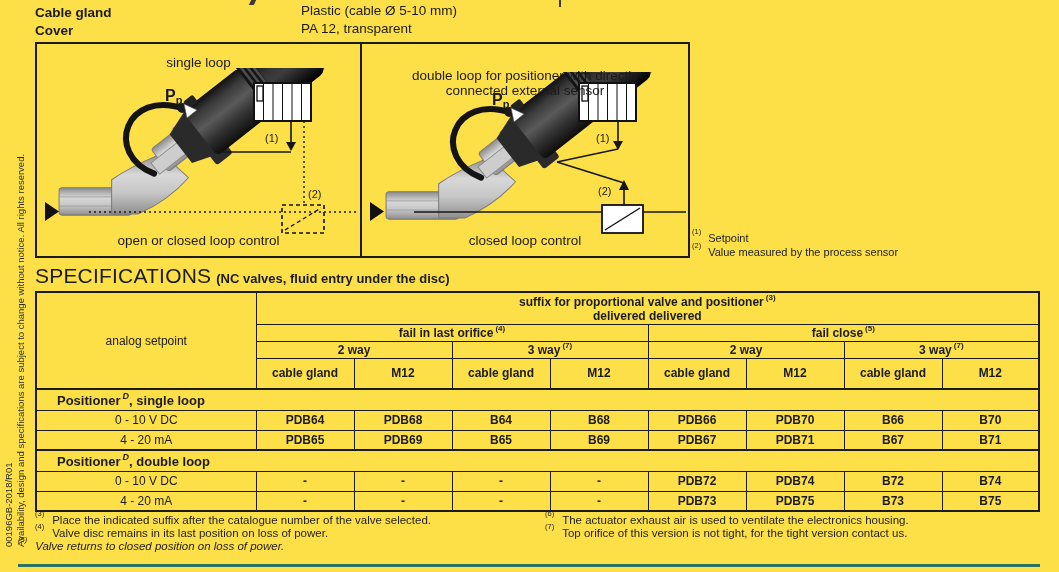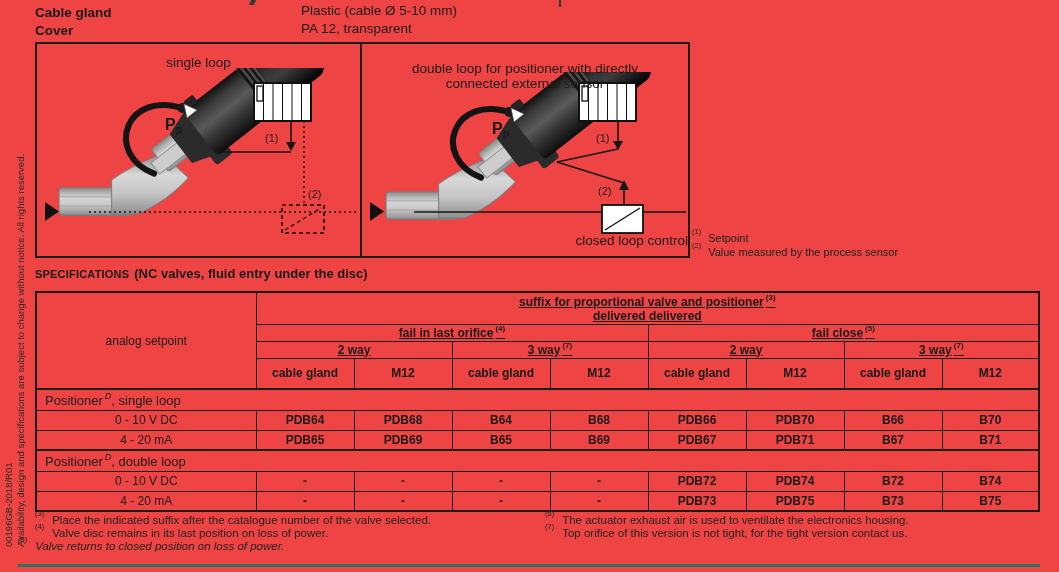--- a/index.html
+++ b/index.html
@@ -1,47 +1,47 @@
 <!DOCTYPE html>
 <html><head>
 <meta charset="utf-8">
 <style>
   html,body{margin:0;padding:0;background:#e8e8e8;}
-  #page{position:relative;width:1059px;height:572px;background:#ef4444;overflow:hidden;
+  #page{position:relative;width:1059px;height:572px;background:#fde047;overflow:hidden;
         font-family:"Liberation Sans",sans-serif;color:#1b1b1b;}
   .abs{position:absolute;}
   
   .vtext{position:absolute;left:3px;top:547px;transform:rotate(-90deg);transform-origin:top left;
          font-size:9.5px;line-height:12px;color:#2b2b2b;white-space:nowrap;}
   
   .prop-label{font-weight:bold;font-size:13.5px;}
   .prop-value{font-size:13.5px;margin-left:8px;}
   
   .dbox{position:absolute;left:35px;top:42px;width:651px;height:212px;border:2px solid #1b1b1b;}
   .panel{position:absolute;top:0;height:212px;}
   .panel-title{position:absolute;width:100%;text-align:center;font-size:13.5px;line-height:15px;}
   .caption{position:absolute;width:100%;text-align:center;font-size:13.5px;}
   .ref{position:absolute;font-size:11px;}
-  .pp{position:absolute;font-weight:bold;font-size:16px;margin-top:29px;}
+  .pp{position:absolute;font-weight:bold;font-size:16px;}
   .pp .sub{font-size:11px;position:relative;top:3px;}
   .legend-line{position:absolute;font-size:11px;color:#222;}
   .legend-line sup{font-size:7.5px;position:relative;top:-3px;}
   .legend-line .ltxt{margin-left:7px;margin-top:9px;}
   
-  .spec-h1{font-weight:bold;font-size:11px;letter-spacing:.2px;}
+  .spec-h1{font-weight:normal;font-size:21px;letter-spacing:.2px;}
   .spec-h2{font-weight:bold;font-size:13px;margin-left:5px;}
   table.spec{position:absolute;left:35px;top:291px;width:1005px;border-collapse:collapse;
              table-layout:fixed;border:2px solid #1b1b1b;}
   table.spec td{border:1px solid #1b1b1b;padding:0;text-align:center;vertical-align:middle;
                 font-size:12px;overflow:hidden;}
   table.spec sup{font-size:8px;position:relative;top:-1px;margin-left:2px;}
-  .hdr{font-weight:bold;text-decoration:underline;}
+  .hdr{font-weight:bold;}
   .conn{font-weight:bold;font-size:11.5px;}
   .corner{font-size:12px;}
-  tr.sec td{border-top:2px solid #1b1b1b;text-align:left;padding-left:8px;font-weight:normal;font-size:13px;}
+  tr.sec td{border-top:2px solid #1b1b1b;text-align:left;padding-left:20px;font-weight:bold;font-size:13px;}
   tr.sec sup{font-size:9px;font-style:italic;}
   .rowlabel{font-size:12.5px;padding-right:55px;}
   .val{font-weight:bold;font-size:12.5px;}
   
   .fn{position:absolute;font-size:11.5px;color:#222;white-space:nowrap;}
   .fn sup{font-size:7.5px;position:relative;top:-3px;}
   .fn .ftxt{margin-left:8px;}
   .accent-line{position:absolute;left:18px;top:564px;width:1022px;height:3px;}
   .remnant{position:absolute;background:#3a3a3a;}
 </style>
@@ -142,20 +142,21 @@
           <rect x="245" y="161" width="42" height="28" stroke-width="1.6" stroke-dasharray="4 3"></rect>
           <path d="M248,186 L284,164" stroke-width="1.3" stroke-dasharray="4 3"></path>
         </g>
         <polygon points="8,158 22,167.5 8,177" fill="#111"></polygon>
         <polygon points="147,60 160,66 150,74" fill="#fff" stroke="#555" stroke-width="0.6"></polygon>
       </svg>
       <div class="panel-title" style="top:11px;">single loop</div>
       <div class="pp" style="left:128px;top:43px;"><span>P</span><span class="sub">p</span></div>
       <div class="ref" style="left:228px;top:88px;">(1)</div>
       <div class="ref" style="left:271px;top:144px;">(2)</div>
+      <div class="caption" style="top:189px;">open or closed loop control</div>
     </div>
 
     <div class="panel" style="left:325px;width:326px;">
       <svg width="326" height="212" viewBox="0 0 326 212">
         <use href="#valveSym" x="18" y="28" width="278" height="178"></use>
         <g>
           <rect x="217" y="39" width="57" height="38" fill="#fff" stroke="#111" stroke-width="2"></rect>
           <path d="M226.5,39 V77 M236,39 V77 M245.5,39 V77 M255,39 V77 M264.5,39 V77" stroke="#111" stroke-width="1"></path>
           <rect x="220" y="42" width="6" height="15" fill="none" stroke="#111" stroke-width="1.3"></rect>
         </g>
@@ -168,28 +169,28 @@
         <path d="M262,161 V144" stroke="#161616" stroke-width="1.6" fill="none"></path>
         <polygon points="257,146 267,146 262,136" fill="#161616"></polygon>
         <g stroke="#111" fill="#fff">
           <rect x="240" y="161" width="41" height="28" stroke-width="1.8"></rect>
           <path d="M243,186 L278,164" stroke-width="1.4" fill="none"></path>
         </g>
         <path d="M52,168 H240 M281,168 H324" stroke="#161616" stroke-width="1.5" fill="none"></path>
         <polygon points="8,158 22,167.5 8,177" fill="#111"></polygon>
         <polygon points="149,64 162,70 152,78" fill="#fff" stroke="#555" stroke-width="0.6"></polygon>
       </svg>
-      <div class="panel-title" style="top:17px;">
+      <div class="panel-title" style="top:24px;">
         <div>double loop for positioner with directly</div>
         <div>connected external sensor</div>
       </div>
       <div class="pp" style="left:130px;top:47px;"><span>P</span><span class="sub">p</span></div>
       <div class="ref" style="left:234px;top:88px;">(1)</div>
       <div class="ref" style="left:236px;top:141px;">(2)</div>
-      <div class="caption" style="top:189px;text-align:right;">closed loop control</div>
+      <div class="caption" style="top:189px;">closed loop control</div>
     </div>
   </div>
 
   <div class="legend-line" style="left:692px;top:230px;"><sup>(1)</sup><span class="ltxt">Setpoint</span></div>
   <div class="legend-line" style="left:692px;top:244px;"><sup>(2)</sup><span class="ltxt">Value measured by the process sensor</span></div>
 
   <div class="abs" style="left:35px;top:264px;">
     <span class="spec-h1">SPECIFICATIONS</span><span class="spec-h2">(NC valves, fluid entry under the disc)</span>
   </div>
 

